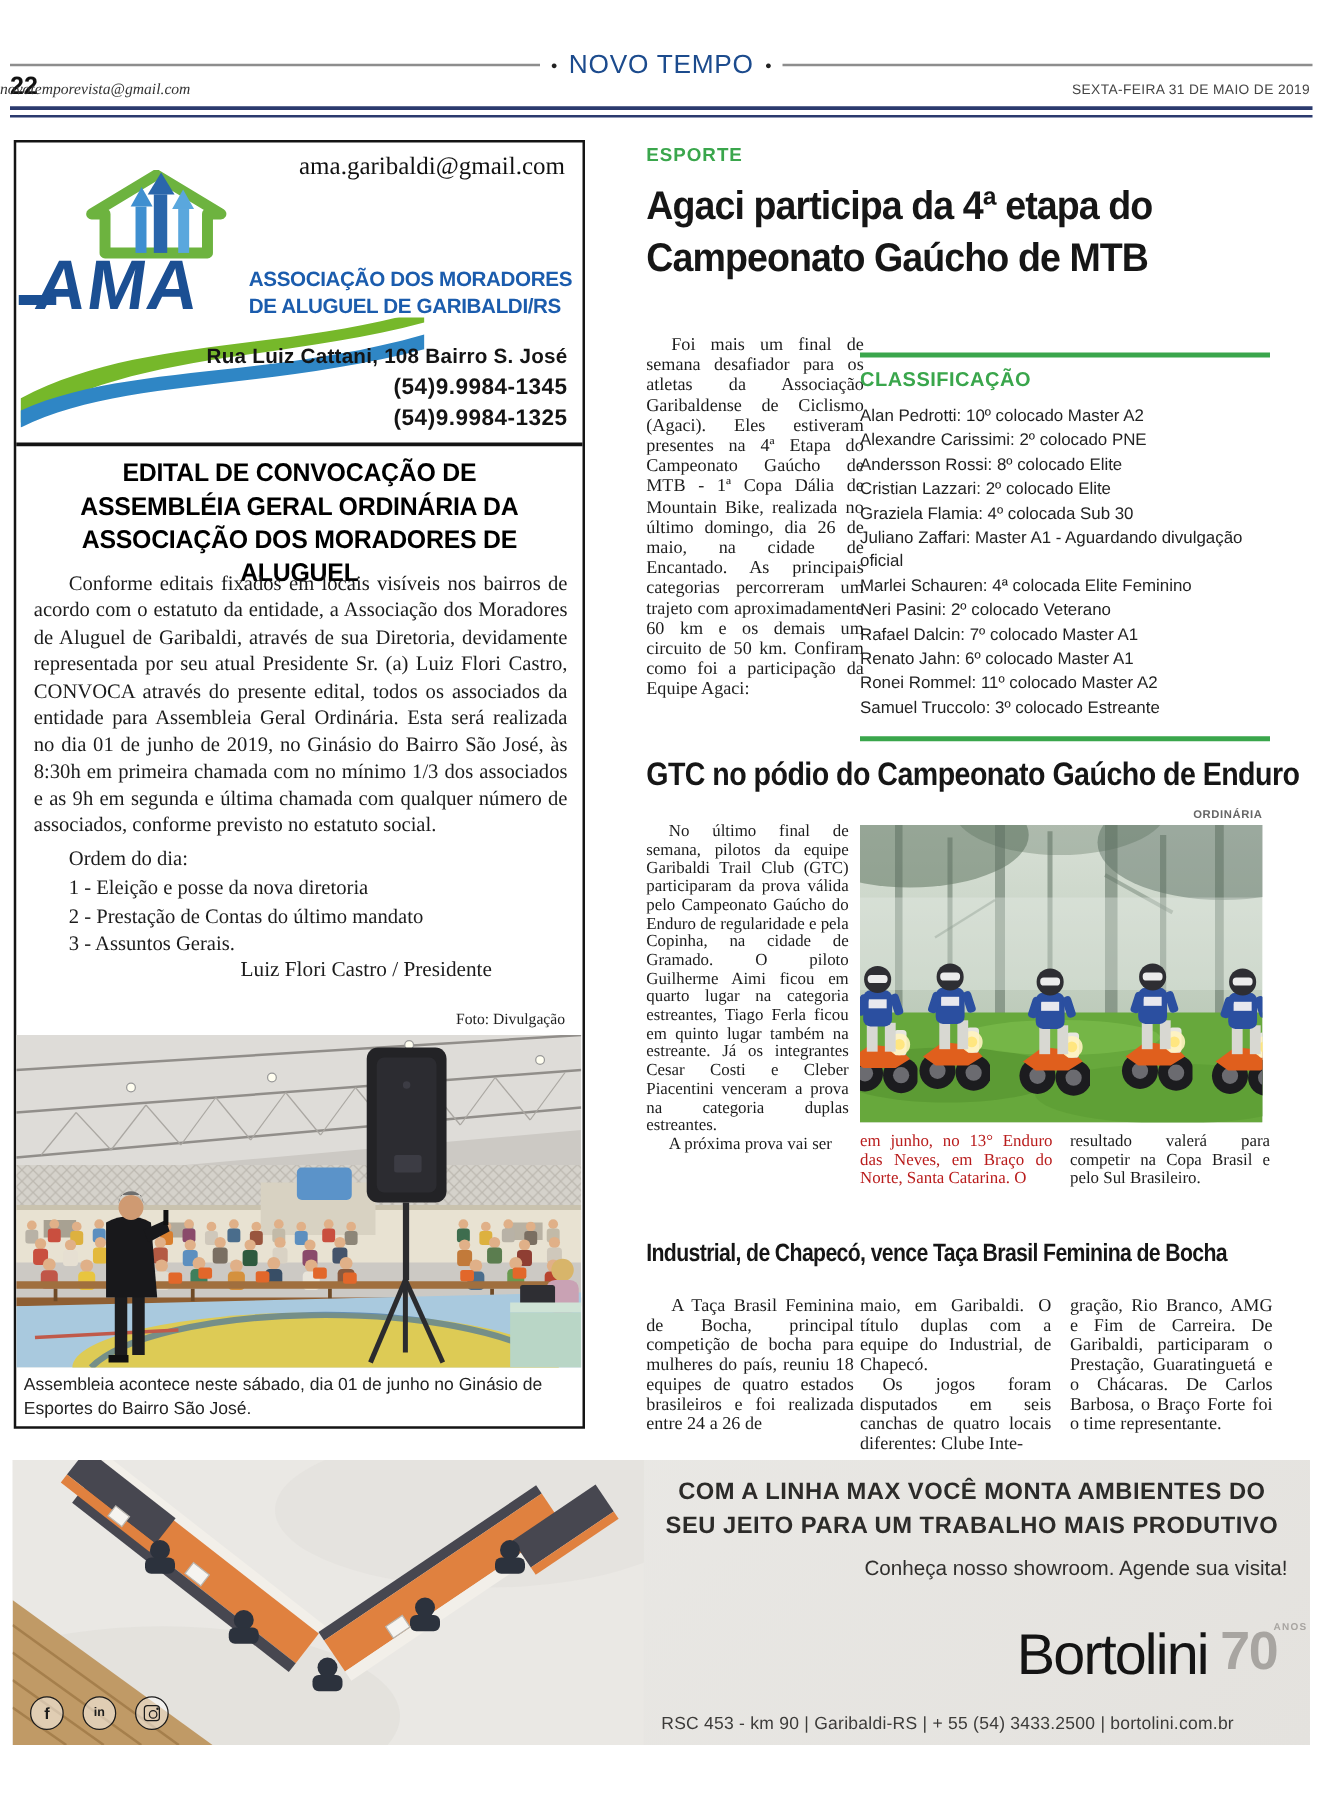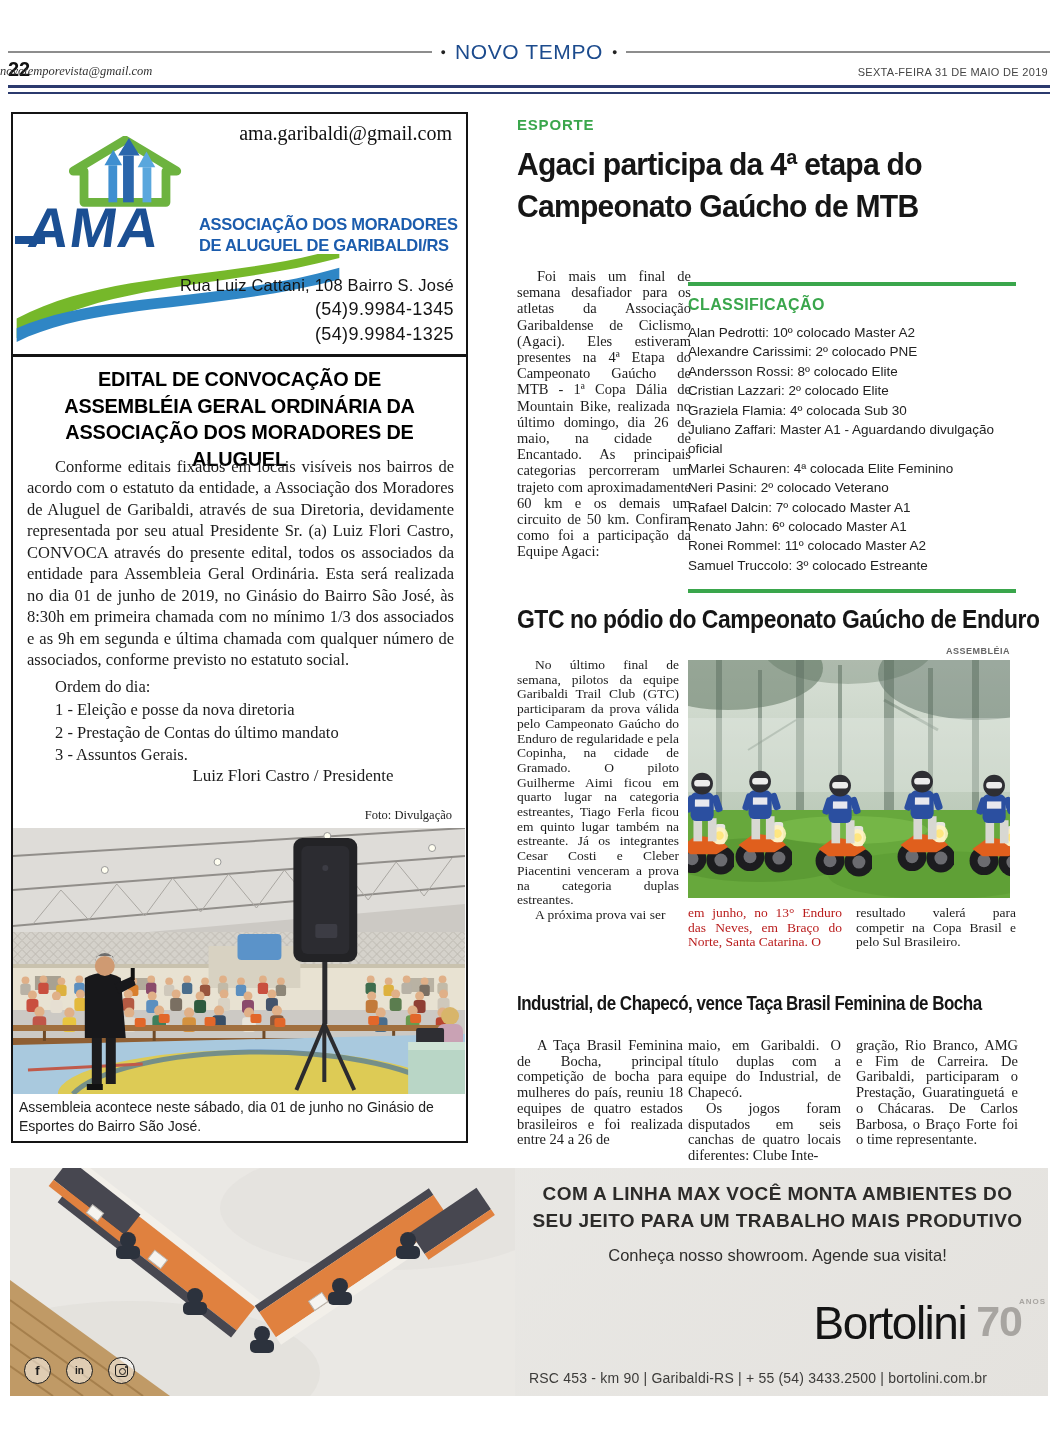--- a/index.html
+++ b/index.html
@@ -19,21 +19,21 @@
 .rule1{top:85px;left:8px;width:1042px;border-top:3px solid #2b3a6e}
 .rule2{top:92px;left:8px;width:1042px;border-top:2px solid #2b3a6e}
 
 .amabox{top:112px;left:11px;width:457px;height:1031px;border:2.5px solid #141414;background:#fff}
 .ama-email{position:absolute;top:8px;right:14px;font-family:"Liberation Serif",serif;font-size:20px;color:#111}
 .house{position:absolute;left:38px;top:22px;width:148px;height:80px}
 .ama-word{position:absolute;left:16px;top:86px;font-size:56px;font-weight:700;color:#1b4f93;transform:skewX(-8deg);letter-spacing:1px;line-height:1}
 .ama-bar{position:absolute;left:2px;top:122px;width:30px;height:8px;background:#1b4f93}
 .orgname{position:absolute;left:186px;top:100px;color:#1b5cad;font-weight:700;font-size:16.5px;line-height:1.25;letter-spacing:-.3px}
 .swoosh{position:absolute;left:0;top:140px;width:330px;height:88px}
-.addr{position:absolute;right:12px;top:162px;text-align:right;font-weight:400;color:#141414}
+.addr{position:absolute;right:12px;top:162px;text-align:right;font-weight:700;color:#141414}
 .addr .a1{font-size:16.5px;letter-spacing:.2px}
 .addr .ph{font-size:18px;margin-top:4px;letter-spacing:.4px}
 .divider{position:absolute;left:0;top:240px;width:100%;border-top:3px solid #141414}
 .edital-t{position:absolute;left:0;top:252px;width:100%;text-align:center;font-weight:700;font-size:20.5px;line-height:1.3;letter-spacing:-.2px;transform:scaleX(.97);color:#000}
 .ama-body{position:absolute;left:14px;top:342px;width:427px;font-size:16.5px;line-height:1.3;color:#1c1c1c;text-indent:28px}
 .agenda{position:absolute;left:42px;top:562px;font-size:16.5px;line-height:1.38;color:#1c1c1c}
 .sign{position:absolute;left:120px;top:650px;width:320px;text-align:center;font-size:17px;line-height:1.4;color:#1c1c1c}
 .fcredit{position:absolute;right:14px;top:694px;font-size:12.5px;color:#222}
 .ama-photo{position:absolute;left:0;top:714px;width:452px;height:266px;display:block}
 .ama-cap{position:absolute;left:6px;top:984px;width:442px;font-weight:400;font-size:14px;line-height:1.35;color:#222}
@@ -56,21 +56,21 @@
 .bocha{font-size:14.5px;line-height:15.7px;color:#1c1c1c}
 .b1{left:517px;top:1038px;width:166px}
 .b1 p{text-indent:20px}
 .b2{left:688px;top:1038px;width:153px}
 .b3{left:856px;top:1038px;width:162px}
 
 .ad{top:1168px;left:10px;width:1038px;height:228px;background:linear-gradient(135deg,#ecebe8,#e4e2de);overflow:hidden}
 .office{position:absolute;left:0;top:0;width:505px;height:228px;display:block}
 .ad-right{position:absolute;left:515px;top:0;width:505px;height:228px}
 .ad-h{margin-top:12px;text-align:center;font-weight:700;font-size:19px;line-height:27px;color:#2c2b29;letter-spacing:.4px}
-.ad-cta{margin-top:12px;text-align:center;font-size:16.5px;color:#2f2e2c}
+.ad-cta{margin-top:12px;text-align:right;font-size:16.5px;color:#2f2e2c}
 .brand-row{position:absolute;right:8px;top:132px;display:flex;align-items:flex-start}
 .brand{font-size:46px;font-weight:400;color:#141414;letter-spacing:-1.5px;line-height:1}
 .seventy{position:relative;margin-left:10px;font-size:43px;font-weight:700;color:#a8a5a1;line-height:1;letter-spacing:-1px}
 .seventy .anos{position:absolute;top:-2px;right:-24px;font-size:8px;letter-spacing:1px;color:#a8a5a1}
 .ad-contact{position:absolute;left:4px;bottom:10px;font-size:14px;color:#3c3b39;letter-spacing:.2px}
 .socials{position:absolute;left:14px;bottom:12px;display:flex;gap:15px}
 .soc{width:27px;height:27px;border:1.7px solid #1c1c1c;border-radius:50%;display:flex;align-items:center;justify-content:center;background:rgba(255,255,255,.5)}
 .soc .g{font-weight:700;font-size:13px;color:#1c1c1c;line-height:1}
 .soc .gi{font-weight:700;font-size:10px;color:#1c1c1c;line-height:1}
 .ig{width:13px;height:13px;border:1.6px solid #1c1c1c;border-radius:3px;position:relative}
@@ -316,21 +316,21 @@
   <div class="row">Juliano Zaffari: Master A1 - Aguardando divulgação oficial</div>
   <div class="row">Marlei Schauren: 4ª colocada Elite Feminino</div>
   <div class="row">Neri Pasini: 2º colocado Veterano</div>
   <div class="row">Rafael Dalcin: 7º colocado Master A1</div>
   <div class="row">Renato Jahn: 6º colocado Master A1</div>
   <div class="row">Ronei Rommel: 11º colocado Master A2</div>
   <div class="row">Samuel Truccolo: 3º colocado Estreante</div>
 </div>
 
 <div class="abs h2">GTC no pódio do Campeonato Gaúcho de Enduro</div>
-<div class="abs credit2">ASSEMBLÉIA</div>
+<div class="abs credit2">ORDINÁRIA</div>
 
 <div class="abs gtc-col1 serif just">
   <p>No último final de semana, pilotos da equipe Garibaldi Trail Club (GTC) participaram da prova válida pelo Campeonato Gaúcho do Enduro de regularidade e pela Copinha, na cidade de Gramado. O piloto Guilherme Aimi ficou em quarto lugar na categoria estreantes, Tiago Ferla ficou em quinto lugar também na estreante. Já os integrantes Cesar Costi e Cleber Piacentini venceram a prova na categoria duplas estreantes.</p>
   <p>A próxima prova vai ser</p>
 </div>
 
 <svg class="abs enduro" viewBox="0 0 322 238" preserveAspectRatio="none">
   <defs>
     <linearGradient id="fog" x1="0" y1="0" x2="0" y2="1">
       <stop offset="0" stop-color="#d8e0d6"></stop>

